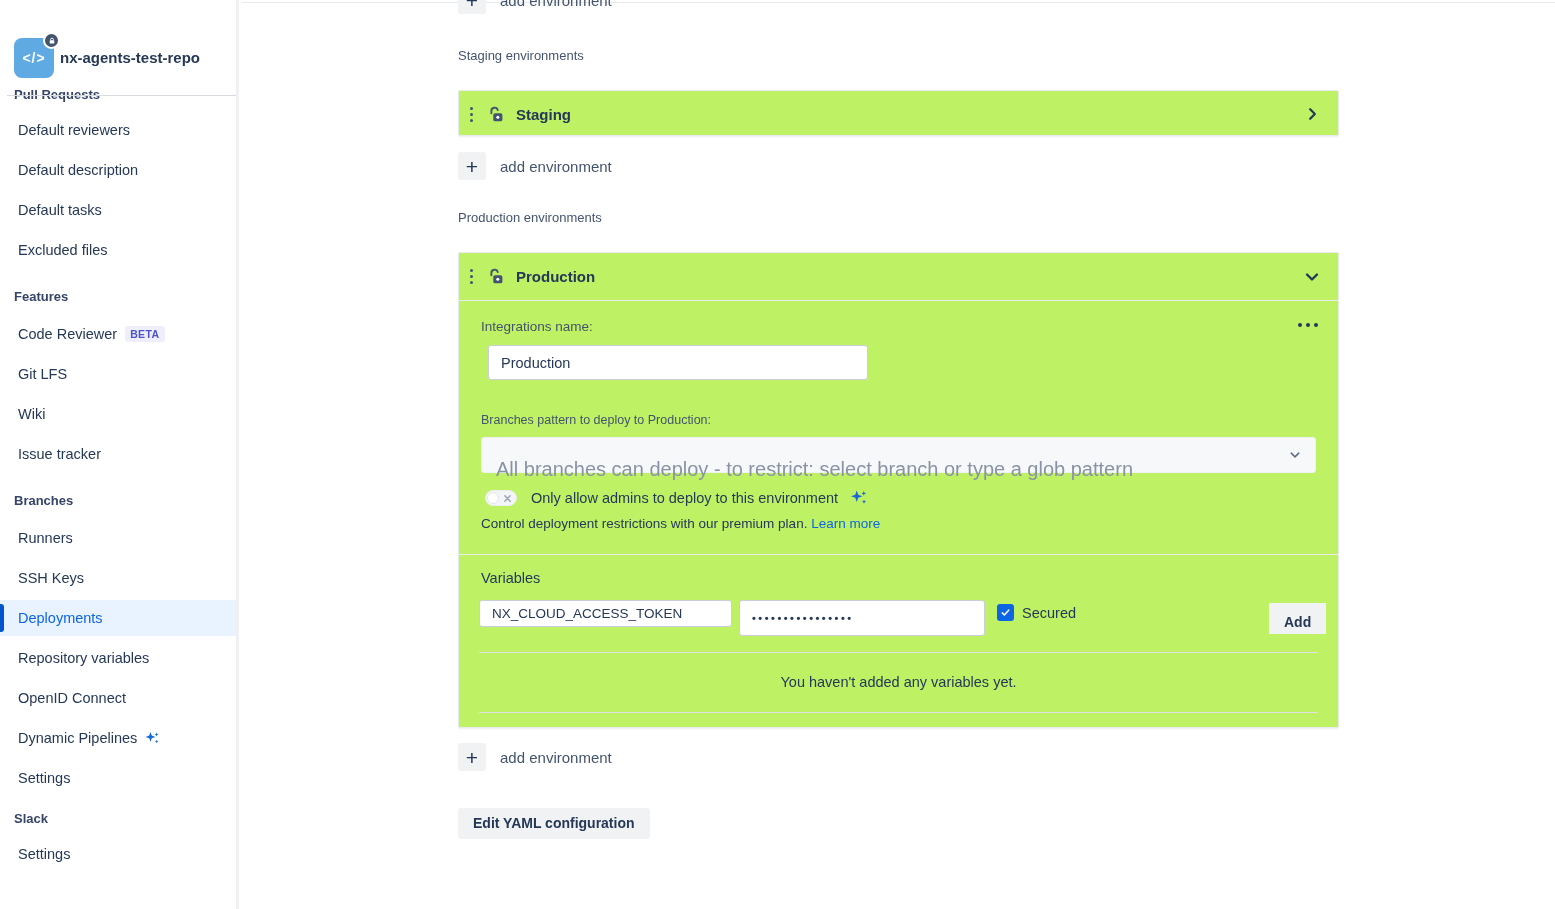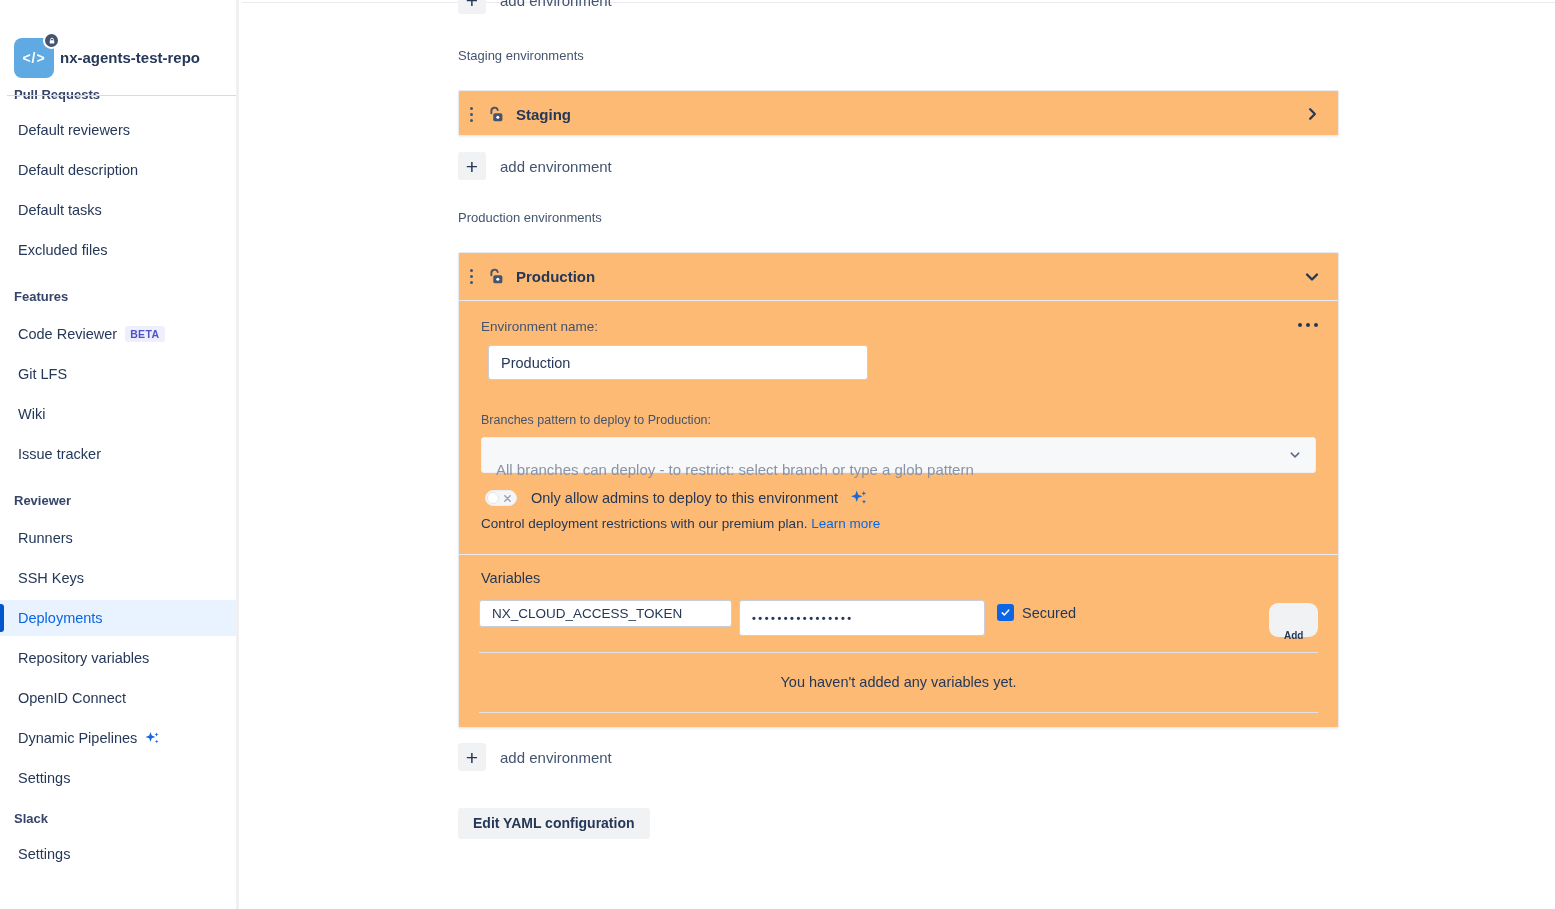--- a/index.html
+++ b/index.html
@@ -61,21 +61,21 @@
   .top-hairline{position:absolute;left:0;right:0;top:2px;height:1px;background:#E9EAEE;}
   .section-label{position:absolute;left:216px;font-size:13px;color:var(--text-subtle);}
   .add-env-row{position:absolute;left:216px;display:flex;align-items:center;gap:14px;cursor:pointer;}
   .plus-box{
     width:28px;height:28px;border-radius:3px;background:var(--button-bg);
     display:flex;align-items:center;justify-content:center;
     font-size:21px;font-weight:400;color:var(--text);line-height:1;
   }
   .add-env-label{font-size:15px;color:var(--text-subtle);}
   .env-card{
-    position:absolute;left:216px;width:881px;background:#fdba74;
+    position:absolute;left:216px;width:881px;background:#bef264;
     border:1px solid var(--border);border-radius:2px;
     box-shadow:0 1px 2px rgba(9,30,66,.08);
   }
   .env-header{height:46px;display:flex;align-items:center;position:relative;}
   .env-header.tall{height:48px;border-bottom:1px solid #EBECF0;}
   .drag-handle{display:flex;flex-direction:column;gap:3px;margin-left:11px;cursor:grab;}
   .drag-handle i{width:3px;height:3px;border-radius:50%;background:var(--text-subtle);}
   .lock-icon{margin-left:14px;display:flex;}
   .env-name{margin-left:10px;font-size:15px;font-weight:bold;color:var(--text);}
   .header-chevron{position:absolute;right:18px;top:50%;transform:translateY(-50%);cursor:pointer;display:flex;}
@@ -88,21 +88,21 @@
     border:1.5px solid var(--input-border);border-radius:3px;background:#fff;
     font-family:"Liberation Sans",sans-serif;font-size:14.5px;color:var(--text);
     padding:0 12px;outline:none;
   }
   .env-name-input{position:absolute;left:29px;top:92px;width:380px;height:35px;}
   .branches-select{
     position:absolute;left:22px;right:22px;top:184px;height:36px;
     background:var(--select-bg);border:1px solid #EFF0F3;border-radius:3px;
     display:flex;align-items:center;padding:0 14px;cursor:pointer;
   }
-  .branches-select .ph{font-size:15px;color:var(--placeholder);flex:1;overflow:hidden;white-space:nowrap;margin-top:28px;}
+  .branches-select .ph{font-size:20px;color:var(--placeholder);flex:1;overflow:hidden;white-space:nowrap;margin-top:28px;}
   .toggle-row{position:absolute;left:26px;top:234px;display:flex;align-items:center;}
   .toggle{
     width:32px;height:16px;border-radius:8px;background:#F4F5F7;border:1px solid #ECEDF0;
     position:relative;cursor:pointer;flex:none;
   }
   .toggle .knob{
     position:absolute;left:1px;top:1px;width:12px;height:12px;border-radius:50%;
     background:#fff;border:1px solid #E3E5E9;
   }
   .toggle .x{position:absolute;right:4px;top:3px;display:flex;}
@@ -116,23 +116,23 @@
     position:absolute;left:280px;top:347px;width:246px;height:36px;
     font-size:11px;letter-spacing:2.5px;font-weight:bold;
   }
   .secured-wrap{position:absolute;left:538px;top:351px;display:flex;align-items:center;gap:8px;}
   .checkbox{
     width:17px;height:17px;border-radius:3px;background:var(--accent);
     display:flex;align-items:center;justify-content:center;cursor:pointer;
   }
   .secured-label{font-size:14.5px;color:var(--text);}
   .add-var-btn{
-    position:absolute;left:810px;top:350px;height:31px;padding:17px 15px;
-    background:var(--button-bg);border:none;border-radius:9px;
-    font-family:"Liberation Sans",sans-serif;font-size:10px;font-weight:bold;color:var(--text);
+    position:absolute;left:810px;top:350px;height:31px;padding:4px 15px;
+    background:var(--button-bg);border:none;border-radius:0;
+    font-family:"Liberation Sans",sans-serif;font-size:14px;font-weight:bold;color:var(--text);
     cursor:pointer;line-height:31px;
   }
   .inner-divider{position:absolute;left:20px;right:20px;height:1px;background:#DFE1E6;}
   .empty-msg{position:absolute;left:0;right:0;top:421px;text-align:center;font-size:14.5px;color:var(--text);}
   .edit-yaml-btn{
     position:absolute;left:216px;top:808px;height:31px;padding:0 15px;
     background:var(--button-bg);border:none;border-radius:3px;
     font-family:"Liberation Sans",sans-serif;font-size:14px;font-weight:bold;color:var(--text);
     cursor:pointer;line-height:31px;
   }
@@ -178,21 +178,21 @@
   <a class="s-item">
       <span>Git LFS</span>
     </a>
   <a class="s-item">
       <span>Wiki</span>
     </a>
   <a class="s-item">
       <span>Issue tracker</span>
     </a>
 
-  <div class="s-title spaced">Reviewer</div>
+  <div class="s-title spaced">Branches</div>
   <a class="s-item">
       <span>Runners</span>
     </a>
   <a class="s-item">
       <span>SSH Keys</span>
     </a>
   <a class="s-item active">
       <span>Deployments</span>
     </a>
   <a class="s-item">
@@ -278,21 +278,21 @@
           </svg>
       </span>
       <span class="env-name">Production</span>
       <span class="header-chevron">
         <svg width="16" height="16" viewBox="0 0 16 16">
             <path d="M3 5.5l5 5 5-5" fill="none" stroke="#253858" stroke-width="2.4" stroke-linecap="round" stroke-linejoin="round"></path>
           </svg>
       </span>
     </div>
 
-    <div class="field-label" style="top:66px;">Environment name:</div>
+    <div class="field-label" style="top:66px;">Integrations name:</div>
     <div class="more-dots">
         <i></i>
         <i></i>
         <i></i>
       </div>
 
     <input class="text-input env-name-input" type="text" value="Production" style="">
 
     <div class="field-label small" style="top:160px;">Branches pattern to deploy to Production:</div>
 

